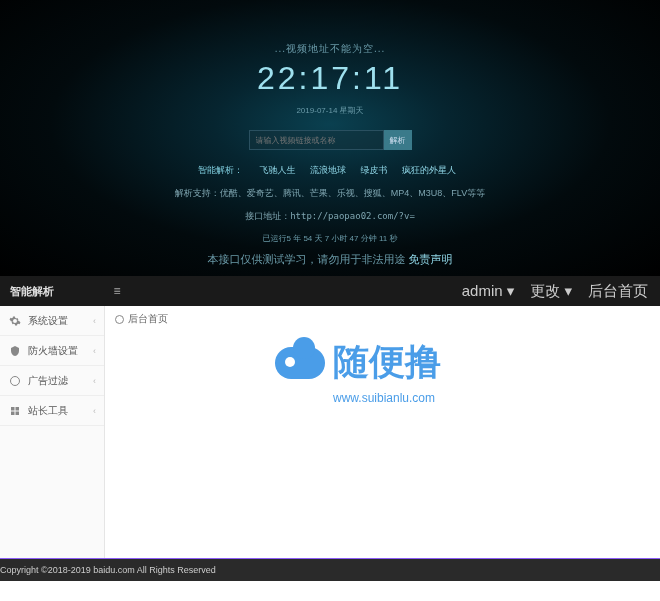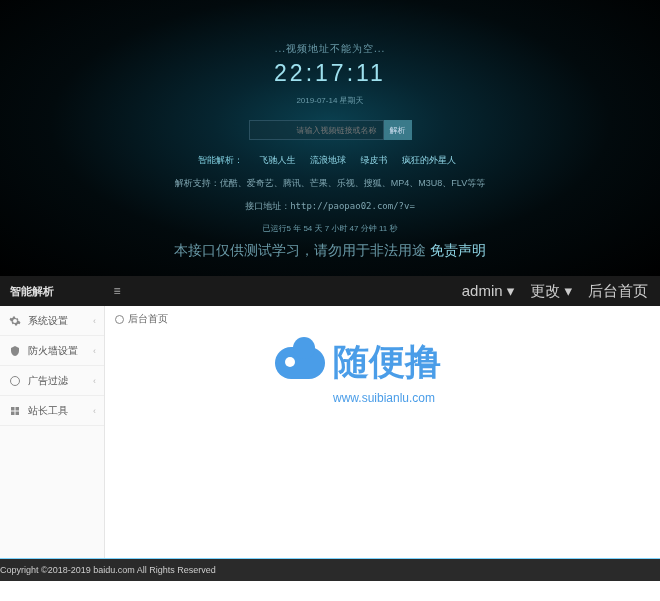--- a/index.html
+++ b/index.html
@@ -1,37 +1,37 @@
 <!DOCTYPE html>
 <html><head>
 <meta charset="utf-8">
 <style>
 * { margin: 0; padding: 0; box-sizing: border-box; }
 body { width: 660px; height: 601px; font-family: "Microsoft YaHei", Arial, sans-serif; overflow: hidden; background: #fff; }
 
 
 .top-section { width: 660px; height: 276px; background: radial-gradient(ellipse at center 45%, #0a4050 0%, #062530 25%, #020a0d 60%, #000 100%); position: relative; color: #7fccdd; text-align: center; padding-top: 42px; }
 .blur-text { font-size: 10px; color: #6a9aa8; letter-spacing: 1px; }
-.clock { font-size: 23px; font-weight: 300; color: #9ee0ee; letter-spacing: 3px; margin-top: 4px; font-family: Arial, sans-serif; }
+.clock { font-size: 32px; font-weight: 300; color: #9ee0ee; letter-spacing: 3px; margin-top: 4px; font-family: Arial, sans-serif; }
 .date-text { font-size: 8px; color: #6a9aa8; margin-top: 8px; }
 .input-row { margin-top: 14px; display: flex; justify-content: center; align-items: center; }
-.url-input { width: 135px; height: 20px; background: rgba(20,50,60,0.5); border: 1px solid #2a5060; color: #999; font-size: 8px; padding: 0 6px; text-align: right; }
+.url-input { width: 135px; height: 20px; background: rgba(20,50,60,0.5); border: 1px solid #2a5060; color: #999; font-size: 8px; padding: 0 6px; }
 .parse-btn { width: 28px; height: 20px; background: #3a7a8a; border: none; color: #cde; font-size: 8px; cursor: pointer; }
 .links-row { margin-top: 14px; font-size: 9px; color: #7fccdd; }
 .links-row .label { margin-right: 8px; }
 .links-row .link { margin: 6px 6px; color: #8fd5e5; }
 .support-row { margin-top: 10px; font-size: 9px; color: #7fa5b0; }
 .api-row { margin-top: 10px; font-size: 9px; color: #7fa5b0; }
 .api-row .url { font-family: monospace; }
 .runtime-row { margin-top: 10px; font-size: 8px; color: #6a9aa8; }
-.disclaimer-row { margin-top: 8px; font-size: 14px; color: #6a9aa8; }
+.disclaimer-row { margin-top: 8px; font-size: 11px; color: #6a9aa8; }
 .disclaimer-row .link { color: #8fd5e5; }
 
 
-.bottom-section { width: 660px; height: 305px; position: relative; background: #7dd3fc; }
+.bottom-section { width: 660px; height: 305px; position: relative; background: #8b5cf6; }
 .admin-header { height: 30px; background: #1a1a1a; display: flex; align-items: center; color: #ddd; font-size: 11px; }
 .admin-title { width: 105px; padding-left: 10px; font-weight: bold; }
 .menu-toggle { width: 24px; text-align: center; font-size: 12px; color: #aaa; cursor: pointer; }
 .header-spacer { flex: 1; }
 .header-right { display: flex; gap: 16px; padding-right: 12px; font-size: 15px; color: #ccc; text-align: center; }
 .header-right span { cursor: pointer; }
 
 .admin-body { display: flex; height: 252px; }
 .sidebar { width: 105px; background: #fafafa; border-right: 1px solid #e5e5e5; }
 .sidebar-item { height: 30px; display: flex; align-items: center; padding: 0 8px; font-size: 10px; color: #555; border-bottom: 1px solid #eee; cursor: pointer; position: relative; }

